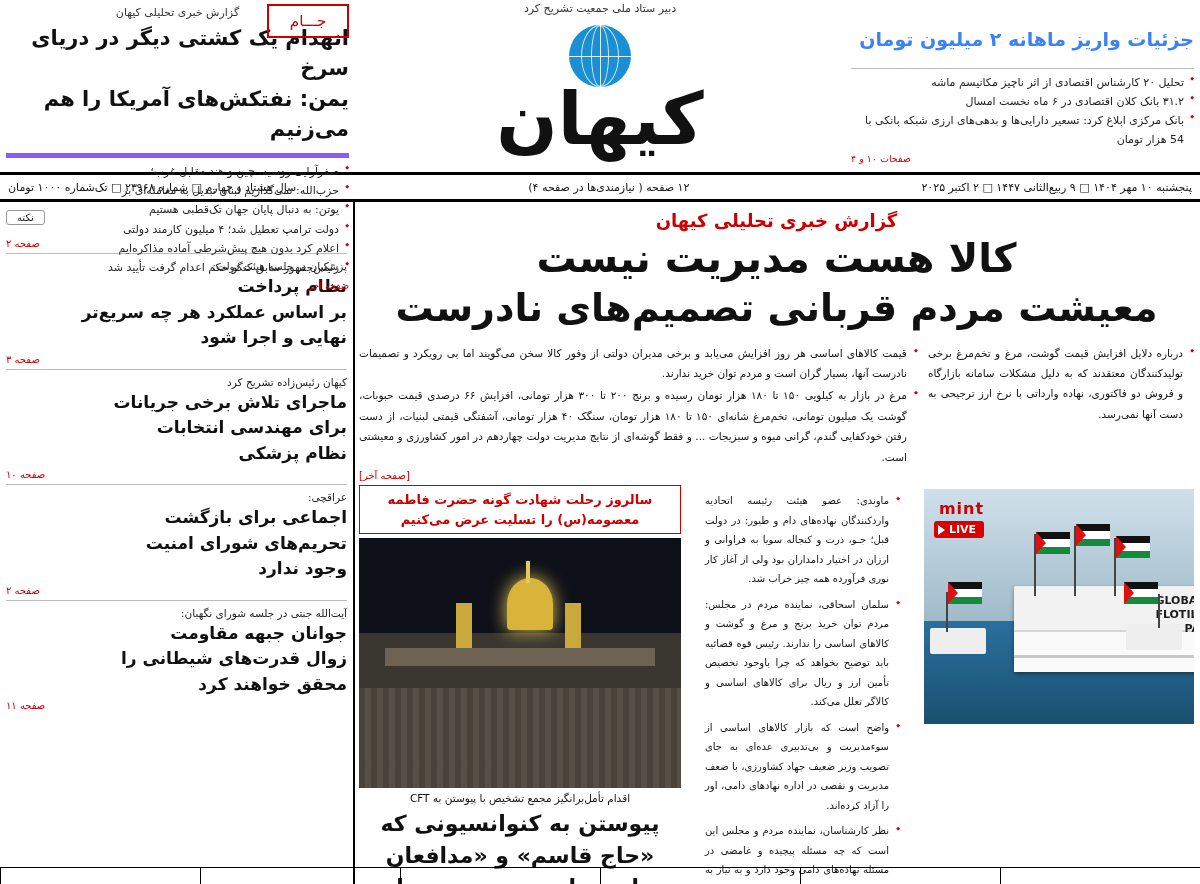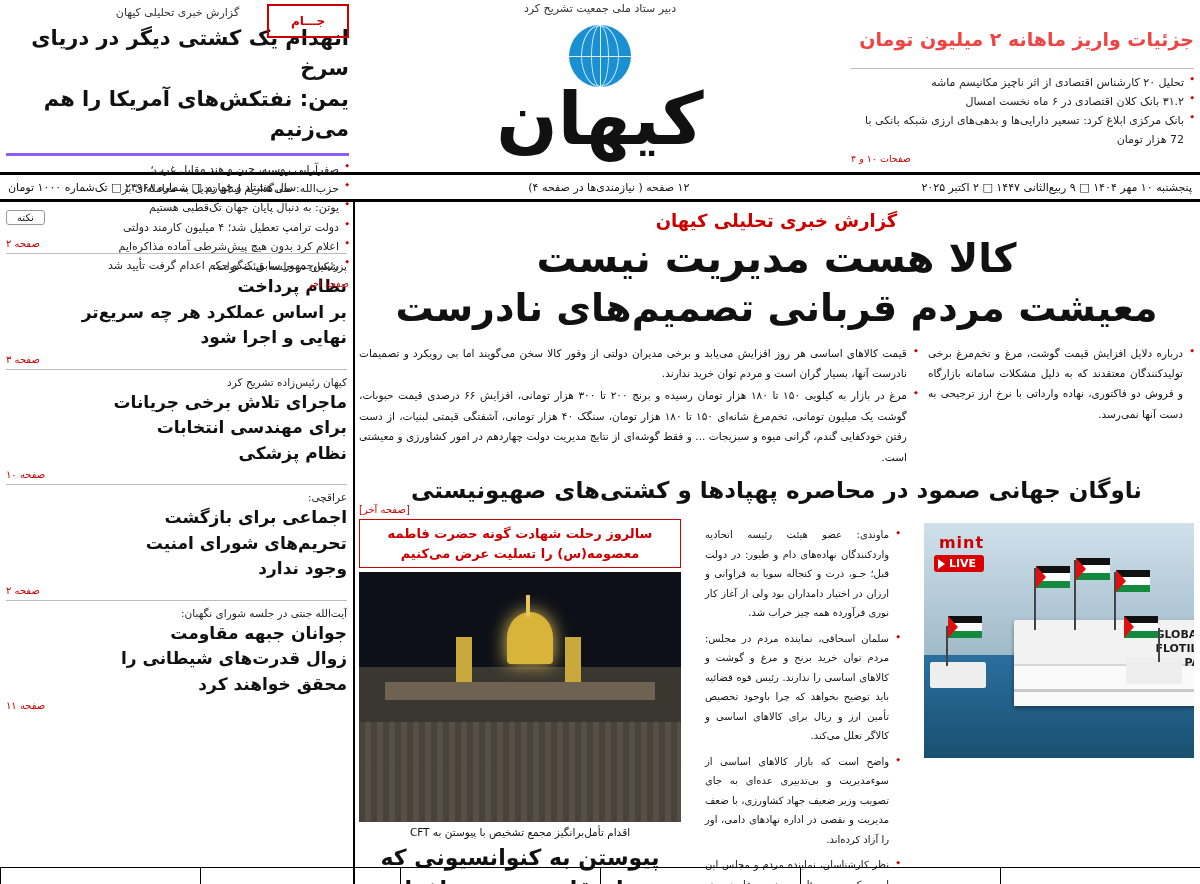--- a/index.html
+++ b/index.html
@@ -7,35 +7,35 @@
   .page{position:relative;width:1200px;height:884px;background:#fff;}
 
   
   .masthead{position:relative;height:172px;border-bottom:2px solid #000;}
   .mh-left{position:absolute;left:0;top:0;width:355px;height:168px;padding:4px 6px;box-sizing:border-box;}
   .mh-right{position:absolute;right:0;top:0;width:355px;height:168px;padding:4px 6px;box-sizing:border-box;}
   .mh-center{position:absolute;left:50%;transform:translateX(-50%);top:0;width:470px;height:168px;text-align:center;}
   .kicker{font-size:11px;color:#333;text-align:center;margin-top:2px;}
   .mh-head{font-weight:bold;line-height:1.45;}
   .mh-left .mh-head{font-size:21px;text-align:right;color:#111;}
-  .mh-right .mh-head{font-size:19px;text-align:right;color:#ef4444;}
+  .mh-right .mh-head{font-size:19px;text-align:right;color:#3b82f6;}
   .mh-bullets{margin-top:8px;font-size:11px;line-height:1.75;color:#222;}
   .mh-bullets div{position:relative;padding-right:10px;}
   .mh-bullets div:before{content:"\25C6";position:absolute;right:0;top:1px;font-size:5px;color:#c00;}
-  .mh-left .mh-bullets{border-top:3px solid #8b5cf6;padding-top:4px;}
+  .mh-left .mh-bullets{border-top:5px solid #8b5cf6;padding-top:4px;}
   .mh-right .mh-bullets{border-top:1px solid #bbb;padding-top:4px;}
   .page-ref{font-size:9.5px;color:#c00;text-align:left;margin-top:3px;}
   .page-ref.r{text-align:right;}
   .logo-wrap{margin-top:10px;}
   .logo-globe{width:62px;height:62px;border-radius:50%;background:#1a8fd1;margin:0 auto;position:relative;overflow:hidden;}
   .logo-globe:before{content:"";position:absolute;left:50%;top:0;width:1px;height:100%;background:rgba(255,255,255,.85);}
   .logo-globe:after{content:"";position:absolute;left:0;top:50%;width:100%;height:1px;background:rgba(255,255,255,.85);}
   .globe-el{position:absolute;border:1px solid rgba(255,255,255,.8);border-radius:50%;top:0;bottom:0;margin:auto;}
   .logo-title{font-size:72px;font-weight:bold;letter-spacing:-2px;margin-top:-4px;line-height:1;}
-  .stamp{position:absolute;right:6px;top:4px;width:78px;height:30px;border:2px solid #c00;color:#c00;font-size:12px;font-weight:bold;display:flex;align-items:center;justify-content:center;}
+  .stamp{position:absolute;right:6px;top:4px;width:78px;height:30px;border:2px solid #c00;color:#c00;font-size:15px;font-weight:normal;display:flex;align-items:center;justify-content:center;}
 
   .infobar{display:flex;align-items:center;justify-content:space-between;height:24px;border-bottom:3px solid #000;border-top:1px solid #000;font-size:11px;padding:0 8px;background:#fff;}
   .infobar span{white-space:nowrap;}
 
   
   .content{display:flex;height:690px;}
   .col-right{width:845px;box-sizing:border-box;padding:4px 6px 0 4px;}
   .col-side{width:355px;box-sizing:border-box;border-right:2px solid #000;padding:4px 6px;}
 
   .report-label{text-align:center;font-size:18px;font-weight:bold;color:#c00;margin:4px 0 2px;}
@@ -121,21 +121,21 @@
         </div>
         <div class="logo-title">کیهان</div>
       </div>
     </div>
 
     <div class="mh-right">
       <div class="mh-head" style="margin-top:22px;">جزئیات واریز ماهانه ۲ میلیون تومان</div>
       <div class="mh-bullets" style="margin-top:14px;">
         <div>تحلیل ۲۰ کارشناس اقتصادی از اثر ناچیز مکانیسم ماشه</div>
         <div>۳۱.۲ بانک کلان اقتصادی در ۶ ماه نخست امسال</div>
-        <div>بانک مرکزی ابلاغ کرد: تسعیر دارایی‌ها و بدهی‌های ارزی شبکه بانکی با 72 هزار تومان</div>
+        <div>بانک مرکزی ابلاغ کرد: تسعیر دارایی‌ها و بدهی‌های ارزی شبکه بانکی با 54 هزار تومان</div>
       </div>
       <div class="page-ref">صفحات ۱۰ و ۴</div>
     </div>
   </div>
 
   <div class="infobar">
     <span>پنجشنبه ۱۰ مهر ۱۴۰۴ □ ۹ ربیع‌الثانی ۱۴۴۷ □ ۲ اکتبر ۲۰۲۵</span>
     <span>۱۲ صفحه ( نیازمندی‌ها در صفحه ۴)</span>
     <span>سال هشتاد و چهارم □ شماره ۲۳۹۶۸ □ تک‌شماره ۱۰۰۰ تومان</span>
   </div>
@@ -153,21 +153,20 @@
       <div class="lead">
         <div class="c">
           <div>درباره دلایل افزایش قیمت گوشت، مرغ و تخم‌مرغ برخی تولیدکنندگان معتقدند که به دلیل مشکلات سامانه بازارگاه و فروش دو فاکتوری، نهاده وارداتی با نرخ ارز ترجیحی به دست آنها نمی‌رسد.</div>
         </div>
         <div class="c" style="flex:2.1">
           <div>قیمت کالاهای اساسی هر روز افزایش می‌یابد و برخی مدیران دولتی از وفور کالا سخن می‌گویند اما بی رویکرد و تصمیمات نادرست آنها، بسیار گران است و مردم توان خرید ندارند.</div>
           <div>مرغ در بازار به کیلویی ۱۵۰ تا ۱۸۰ هزار تومان رسیده و برنج ۲۰۰ تا ۳۰۰ هزار تومانی، افزایش ۶۶ درصدی قیمت حبوبات، گوشت یک میلیون تومانی، تخم‌مرغ شانه‌ای ۱۵۰ تا ۱۸۰ هزار تومان، سنگک ۴۰ هزار تومانی، آشفتگی قیمتی لبنیات، از دست رفتن خودکفایی گندم، گرانی میوه و سبزیجات ... و فقط گوشه‌ای از نتایج مدیریت دولت چهاردهم در امور کشاورزی و معیشتی است.</div>
         </div>
       </div>
 
-      <div class="flotilla-head">ناوگان جهانی صمود در محاصره پهپادها و کشتی‌های صهیونیستی</div>
       <div class="flotilla-ref">[صفحه آخر]</div>
 
       <div class="mid">
 
         <div class="mid-text" style="display:flex;gap:8px;">
           <div style="width:270px;">
             <div class="photo" style="height:235px;">
               <div class="sky"></div>
               <div class="sea"></div>
               <div class="small-boat" style="left:6px;bottom:70px;"></div>

